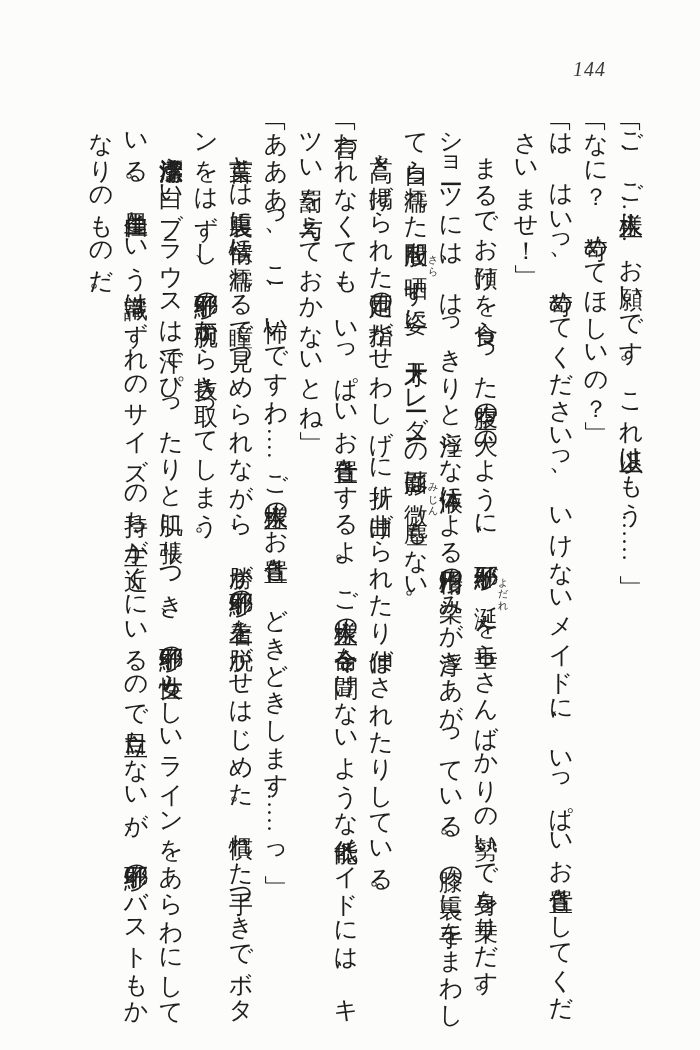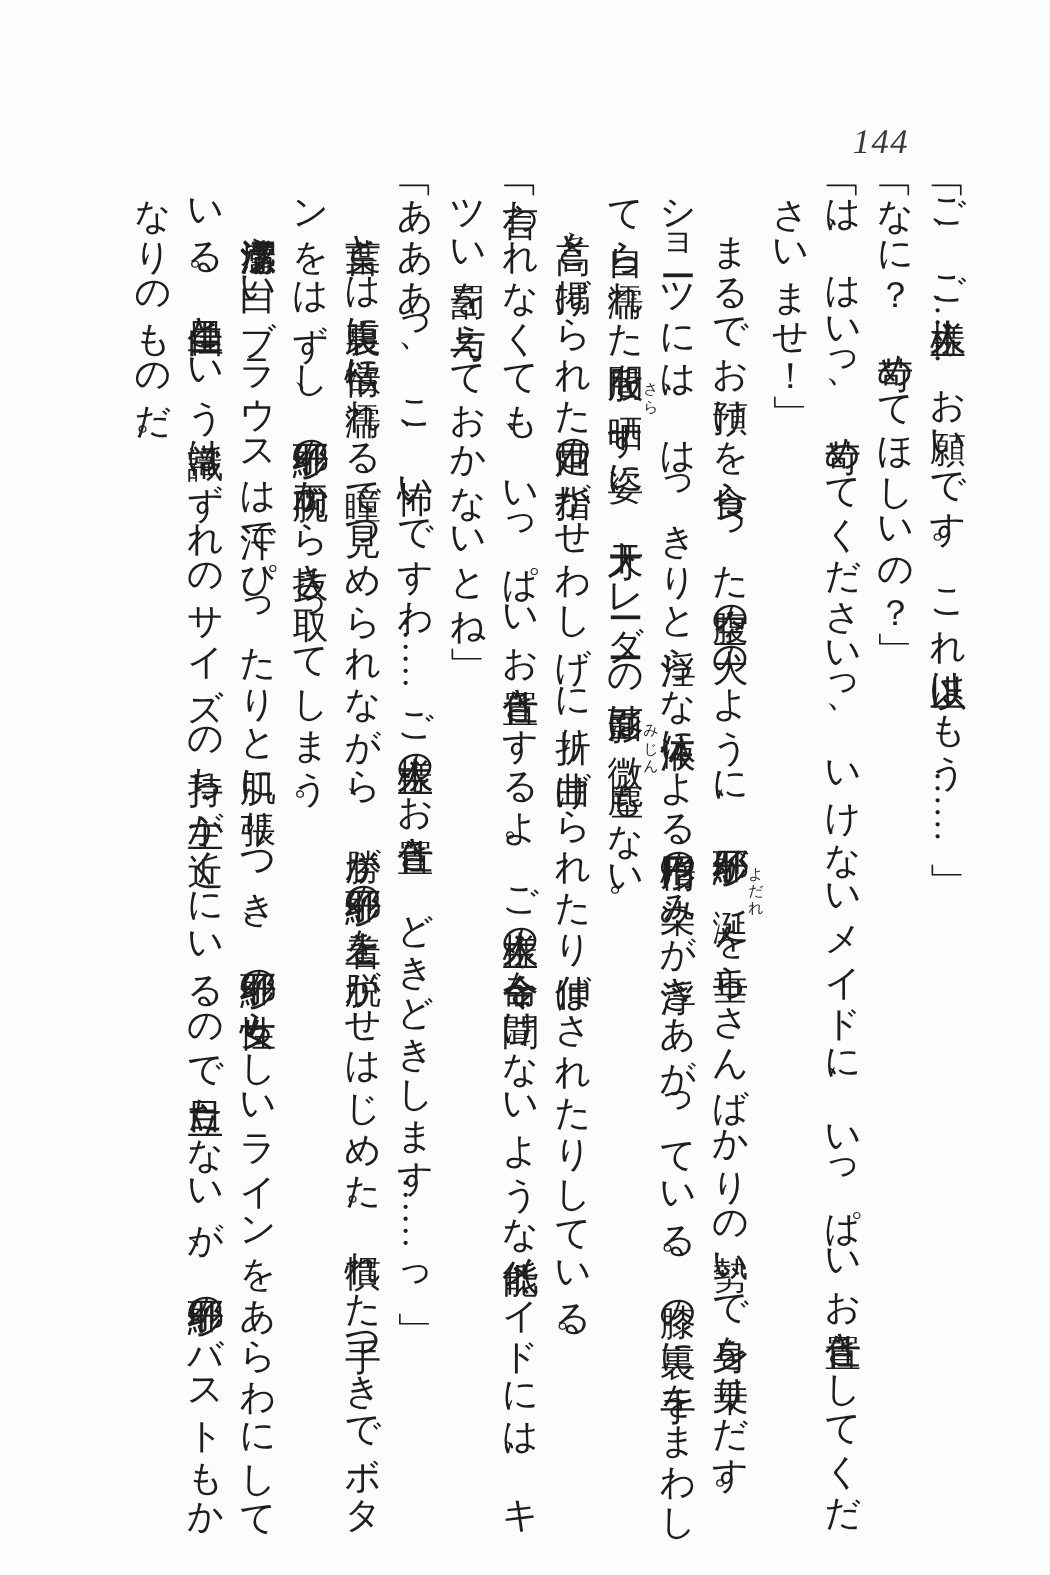--- a/index.html
+++ b/index.html
@@ -13,24 +13,23 @@
     position: relative;
     width: 700px;
     height: 1050px;
     background: #fcfcfa;
   }
   .page-number {
     position: absolute;
     top: 58px;
     right: 94px;
     font-style: italic;
-    font-size: 23px;
+    font-size: 20px;
     color: #3a3a3a;
     letter-spacing: 1px;
-    margin-top: 24px;
   }
   .text-body {
     position: absolute;
     top: 116px;
     right: 52px;
     height: 918px;
     writing-mode: vertical-rl;
     -webkit-writing-mode: vertical-rl;
     text-orientation: mixed;
     font-size: 24px;

